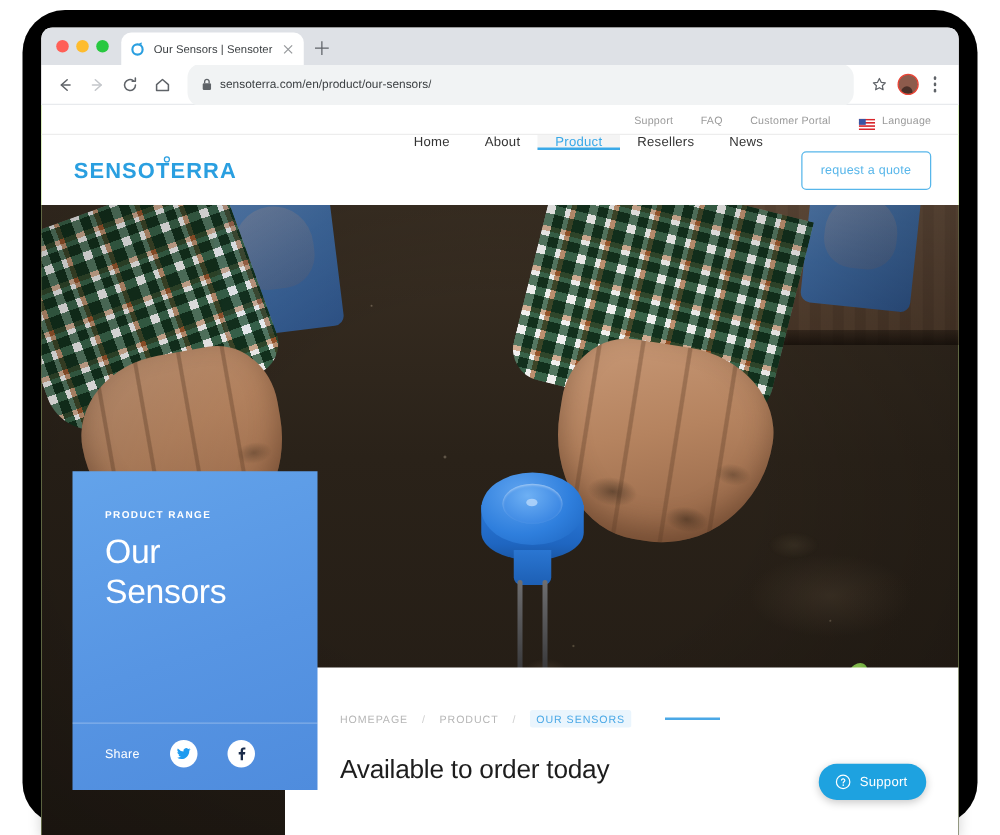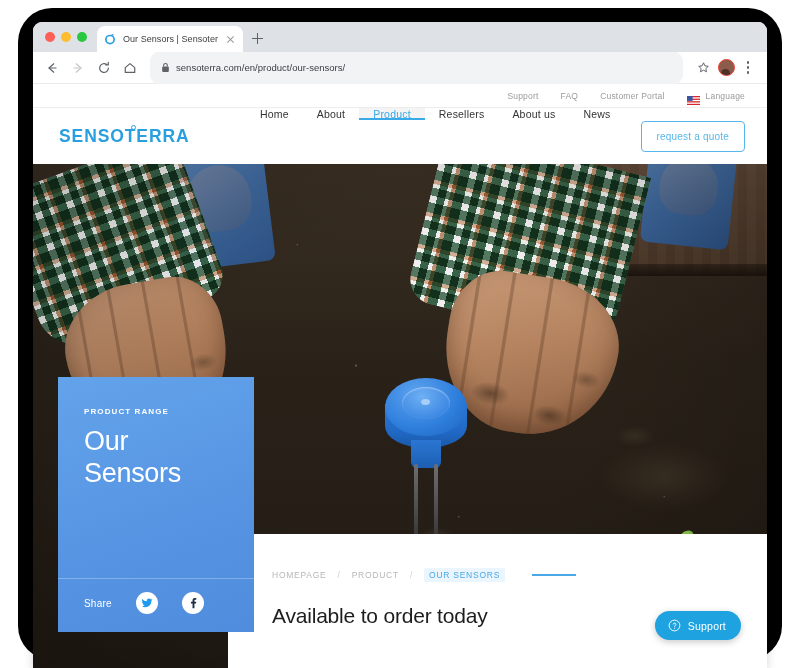--- a/index.html
+++ b/index.html
@@ -587,23 +587,20 @@
         <div class="nav-item">
           <span>About</span>
         </div>
         <div class="nav-item active">
           <span>Product</span>
         </div>
         <div class="nav-item">
           <span>Resellers</span>
         </div>
         <div class="nav-item">
-          <span>About us</span>
-        </div>
-        <div class="nav-item">
           <span>News</span>
         </div>
         <div class="quote-btn">request a quote</div>
       </div>
     </div>
 
     <div class="hero">
       <div class="hero-photo">
         <div class="soil"></div>
         <div class="soil-clods"></div>

